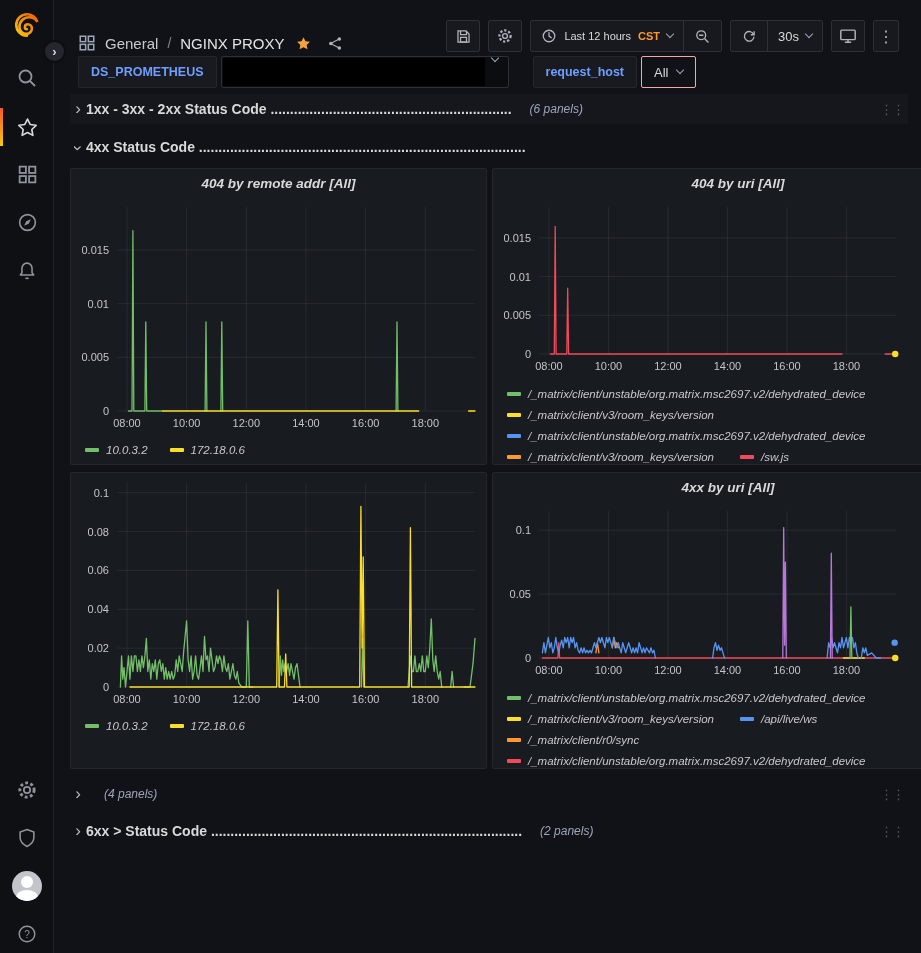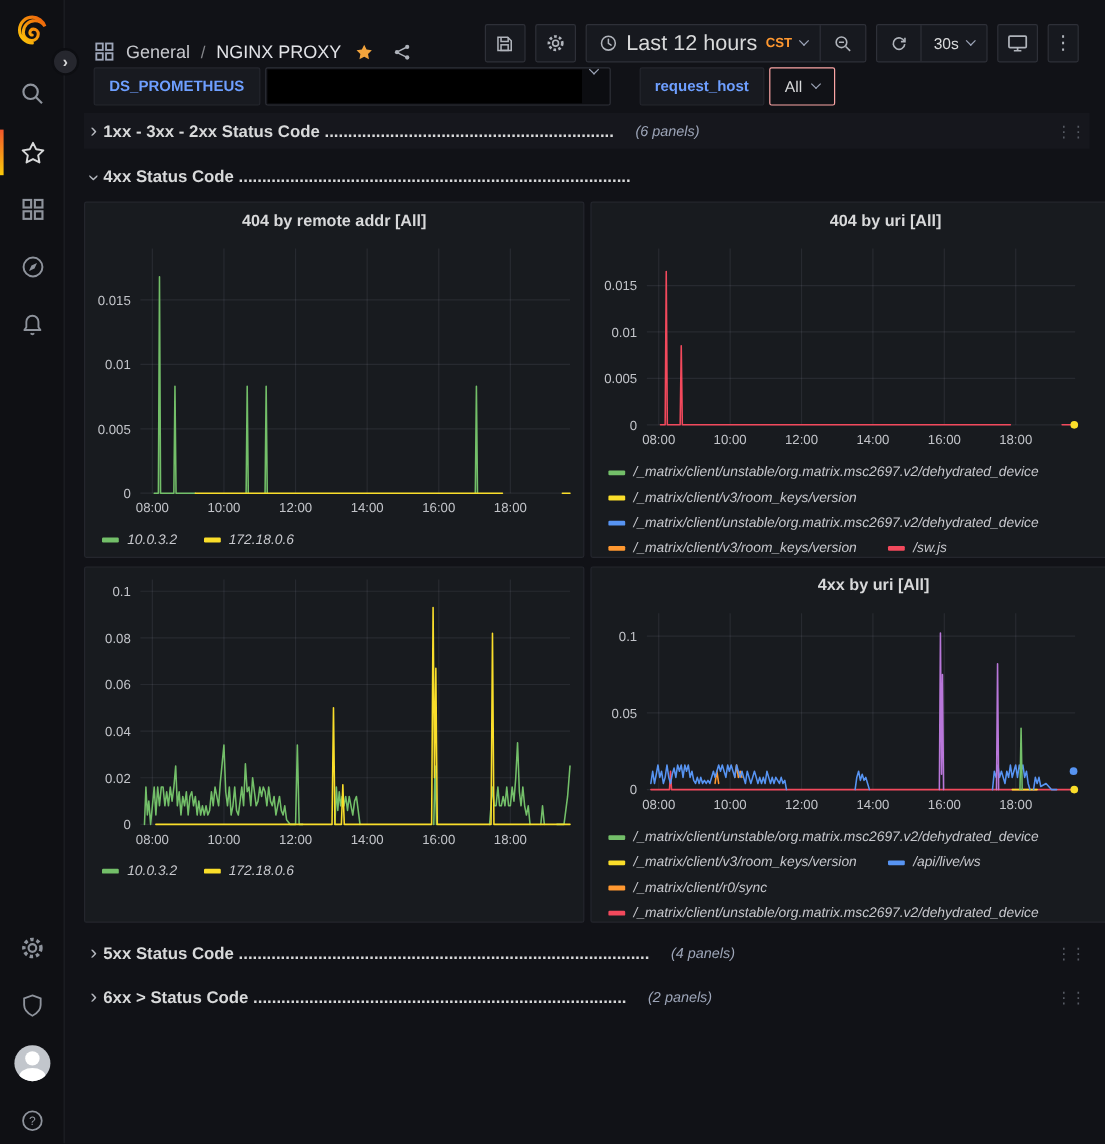--- a/index.html
+++ b/index.html
@@ -25,21 +25,21 @@
   .crumb-sec { font-size:15px; color:#c7c8cd; cursor:pointer; }
   .crumb-sep { color:#85868b; font-size:14px; }
   .crumb-title { font-size:15px; color:#e3e4e8; cursor:pointer; }
   .fav-star { display:flex; cursor:pointer; margin-left:2px; }
   .share-ic { color:#aeb2ba; display:flex; cursor:pointer; margin-left:6px; }
   .tb-right { margin-left:auto; display:flex; align-items:center; gap:8px; }
   .tbtn { height:32px; min-width:34px; background:#17191f; border:1px solid #2e3038; border-radius:2px; color:#b0b4bb; display:flex; align-items:center; justify-content:center; padding:0 7px; cursor:pointer; }
   .tgroup { display:flex; align-items:stretch; height:32px; background:#17191f; border:1px solid #2e3038; border-radius:2px; }
   .tgroup .seg { display:flex; align-items:center; gap:7px; padding:0 10px; color:#b0b4bb; cursor:pointer; }
   .tgroup .divider { width:1px; background:#2e3038; }
-  .time-text { color:#d8d9da; font-size:18px; }
+  .time-text { color:#d8d9da; font-size:11px; }
   .tz { color:#ff9830; font-size:11px; font-weight:bold; }
   .interval-text { color:#d8d9da; font-size:13px; }
   .ccaret { width:6px; height:6px; border-left:1.5px solid #9da5b8; border-bottom:1.5px solid #9da5b8; transform:rotate(-45deg); display:inline-block; position:relative; top:-2px; }
   .kebab { font-size:16px; color:#b0b4bb; letter-spacing:0; min-width:22px; padding:0 4px; }
 
   
   .submenu { position:absolute; left:54px; top:52px; width:867px; height:40px; display:flex; align-items:center; padding:0 0 0 24px; gap:4px; }
   .var-label { height:32px; display:flex; align-items:center; padding:0 12px; background:#181a20; border:1px solid #24262d; color:#6e9fff; font-size:12.5px; font-weight:bold; cursor:pointer; border-radius:2px; }
   .var-select { position:relative; height:32px; width:288px; background:#0c0d11; border:1px solid #2e3038; border-radius:2px; display:flex; align-items:center; cursor:pointer; }
   .redacted { position:absolute; left:1px; top:1px; width:262px; height:28px; background:#000; }
@@ -52,21 +52,21 @@
   .rowhdr { position:absolute; left:0; width:838px; height:30px; display:flex; align-items:center; white-space:nowrap; overflow:hidden; cursor:pointer; }
   .rowhdr.hl { background:#16171d; }
   .chevron { display:inline-block; color:#b5b8bf; font-size:17px; width:16px; text-align:center; flex:0 0 16px; }
   .chevron.open { transform:rotate(90deg) translateX(1px); }
   .row-title { font-size:14px; font-weight:bold; color:#d8d9da; overflow:hidden; }
   .row-count { font-size:12px; font-style:italic; color:#9da5b8; margin-left:18px; }
   .row-handle { margin-left:auto; color:#565a63; font-size:13px; letter-spacing:-1px; padding-right:4px; cursor:grab; }
 
   
   .panel { position:absolute; background:#181b1f; border:1px solid #24262d; border-radius:2px; overflow:hidden; }
-  .panel-title { height:28px; display:flex; align-items:center; justify-content:center; font-size:13.5px; font-weight:600; color:#d8d9da; cursor:pointer; }
+  .panel-title { height:28px; display:flex; align-items:center; justify-content:center; font-size:13.5px; font-weight:600; color:#d8d9da; cursor:pointer;font-style:italic; }
   .chart { display:block; }
   .chart .grid { stroke:rgba(204,204,220,0.09); stroke-width:1; }
   .chart .tick { fill:#c2c4c9; font-size:11px; font-family:"Liberation Sans",sans-serif; }
   .legend { padding-left:14px; }
   .legend-short { height:29px; display:flex; align-items:center; }
   .legend-short .legend-row { display:flex; gap:22px; }
   .legend-tall { height:86px; overflow:hidden; padding-top:5px; }
   .legend-tall .legend-row { height:21px; display:flex; align-items:center; gap:26px; }
   .legend-row { white-space:nowrap;font-style:italic; }
   .legend-item { display:inline-flex; align-items:center; gap:7px; font-size:11.5px; color:#c7c8cd; cursor:pointer; }
@@ -470,21 +470,20 @@
             <span class="legend-item">
               <span class="swatch" style="background: rgb(242, 73, 92);"></span>
               <span>/_matrix/client/unstable/org.matrix.msc2697.v2/dehydrated_device</span>
             </span>
           </div>
         </div>
     </div>
 
     <div class="rowhdr" style="top:779px">
       <span class="chevron">›</span>
-      <span class="row-title"><span>5xx Status Code</span><span> ........................................................................................</span></span>
       <span class="row-count">(4 panels)</span>
       <span class="row-handle">⋮⋮</span>
     </div>
 
     <div class="rowhdr" style="top:816px">
       <span class="chevron">›</span>
       <span class="row-title"><span>6xx &gt; Status Code</span><span> ................................................................................</span></span>
       <span class="row-count">(2 panels)</span>
       <span class="row-handle">⋮⋮</span>
     </div>

